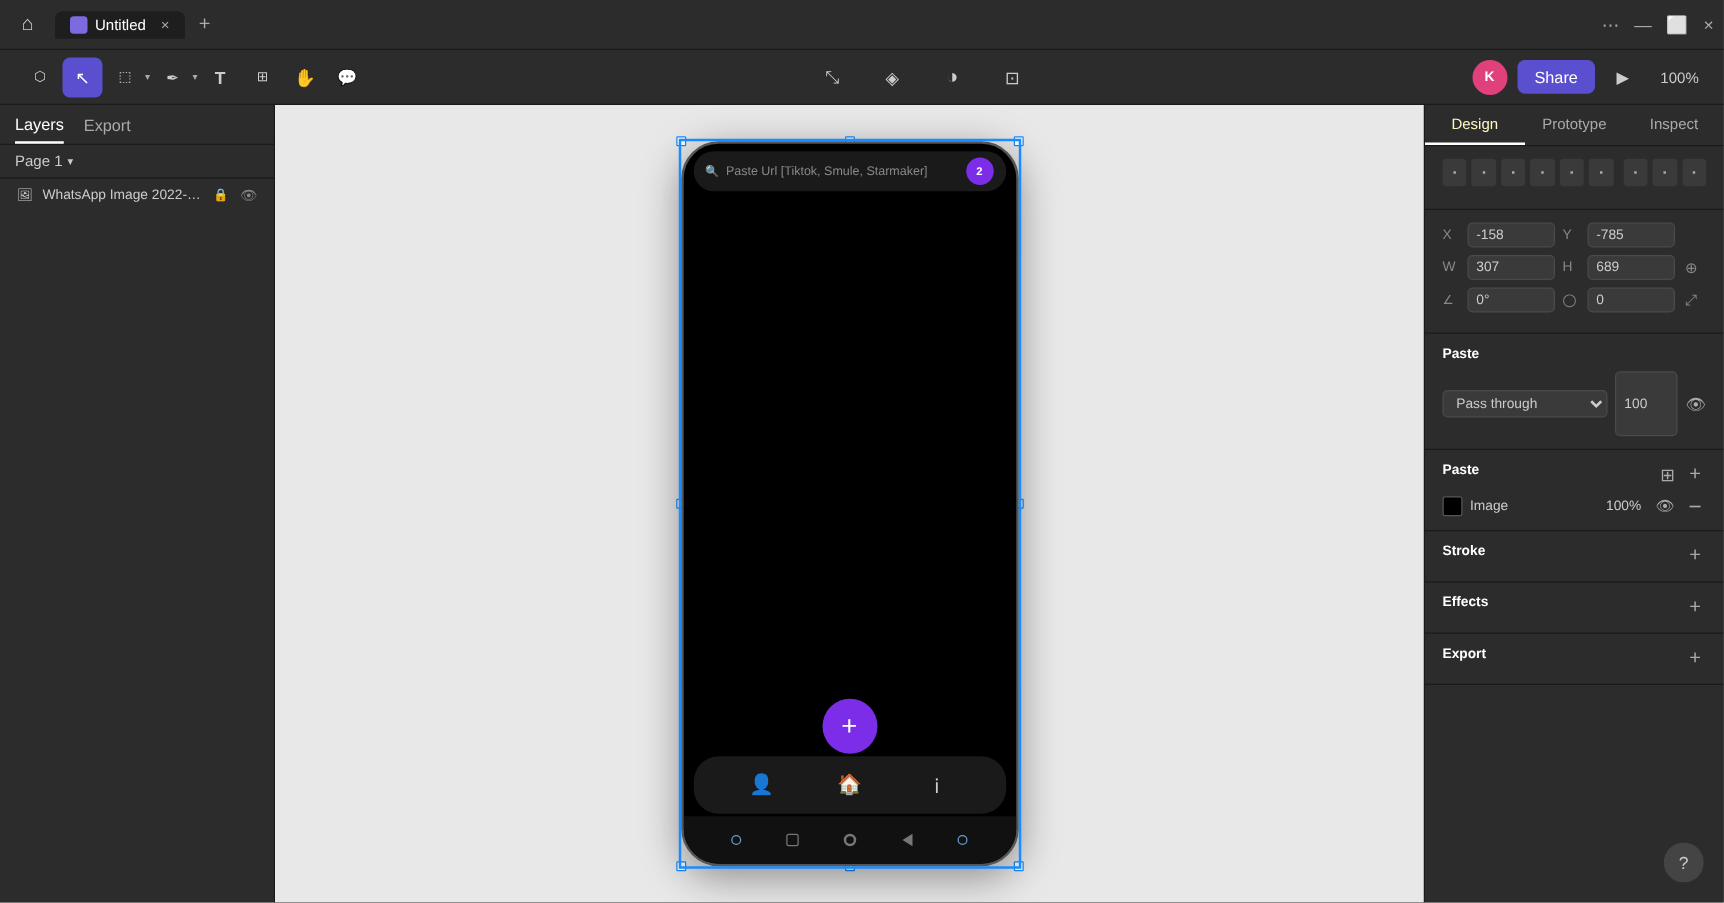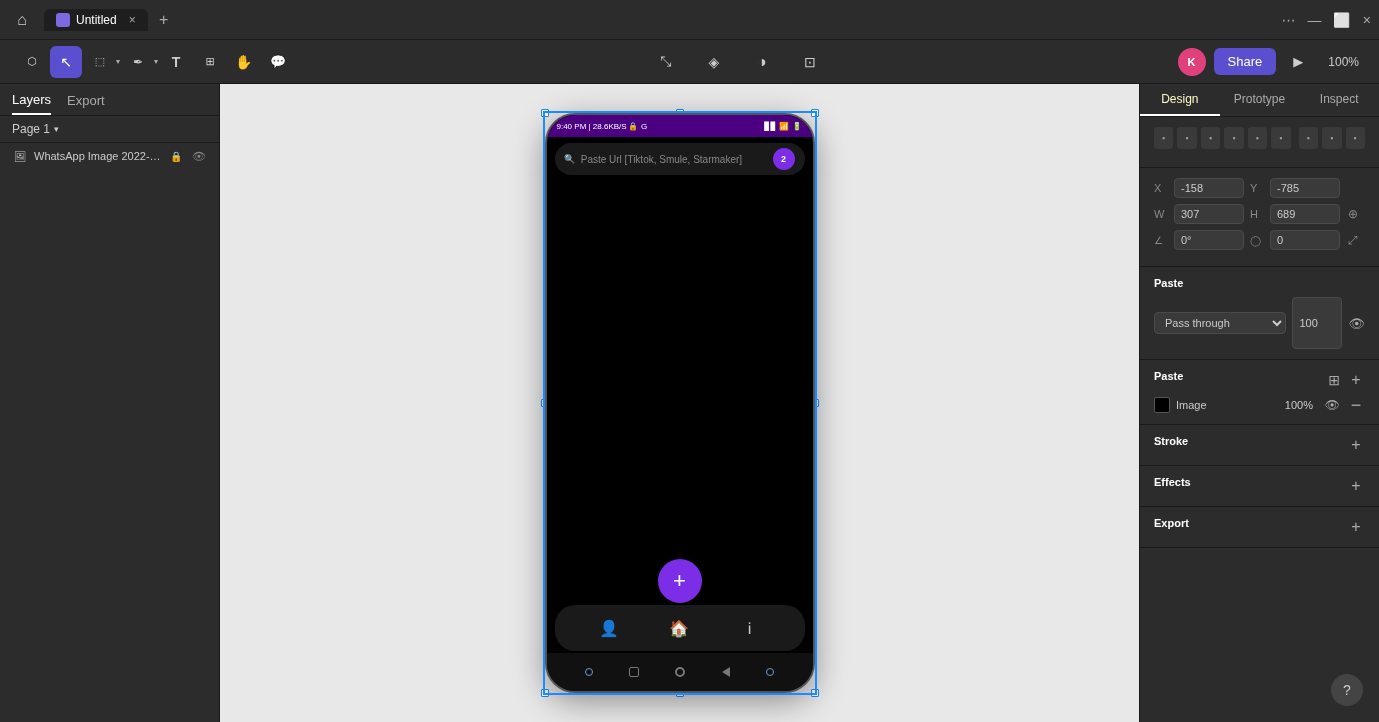--- a/index.html
+++ b/index.html
@@ -175,28 +175,20 @@
       <div class="selection-handle" style="bottom:-4px;right:-4px;"></div>
       <div class="selection-handle" style="top:-4px;left:50%;transform:translateX(-50%);"></div>
       <div class="selection-handle" style="bottom:-4px;left:50%;transform:translateX(-50%);"></div>
       <div class="selection-handle" style="top:50%;left:-4px;transform:translateY(-50%);"></div>
       <div class="selection-handle" style="top:50%;right:-4px;transform:translateY(-50%);"></div>
 
       <div style="position:absolute;top:-2px;left:-2px;right:-2px;bottom:-2px;border:2px solid #1a8cff;pointer-events:none;z-index:20;"></div>
 
       <div class="phone-frame">
 
-        <div class="phone-status-bar">
-          <span class="phone-time" style="font-size:8px;">9:40 PM | 28.6KB/S 🔒 G</span>
-          <div class="phone-icons">
-            <span style="font-size:8px;color:#fff;">▊▊</span>
-            <span style="font-size:8px;color:#fff;">📶</span>
-            <span style="font-size:8px;color:#fff;">🔋</span>
-          </div>
-        </div>
 
         <div class="phone-search">
           <span style="font-size:9px;color:#888;margin-right:5px;">🔍</span>
           <span class="phone-search-placeholder">Paste Url [Tiktok, Smule, Starmaker]</span>
           <div class="phone-search-badge">2</div>
         </div>
 
         <div class="phone-content"></div>
 
         <div class="phone-fab">+</div>

